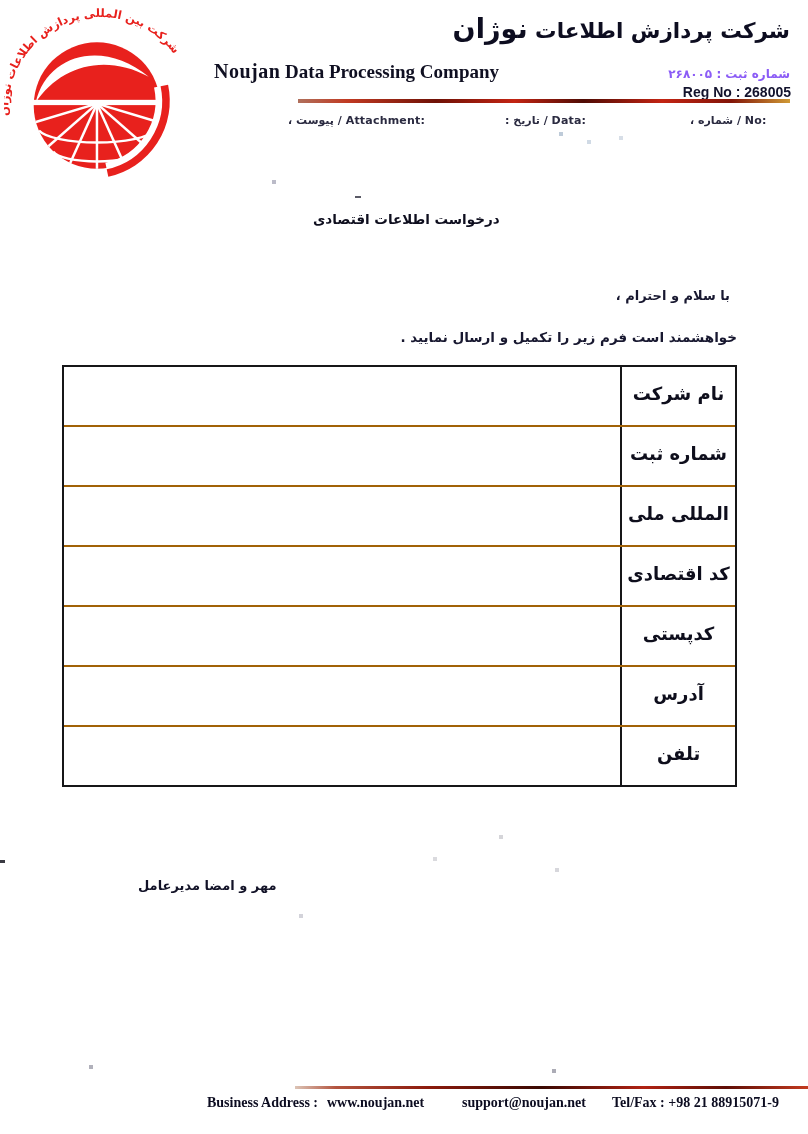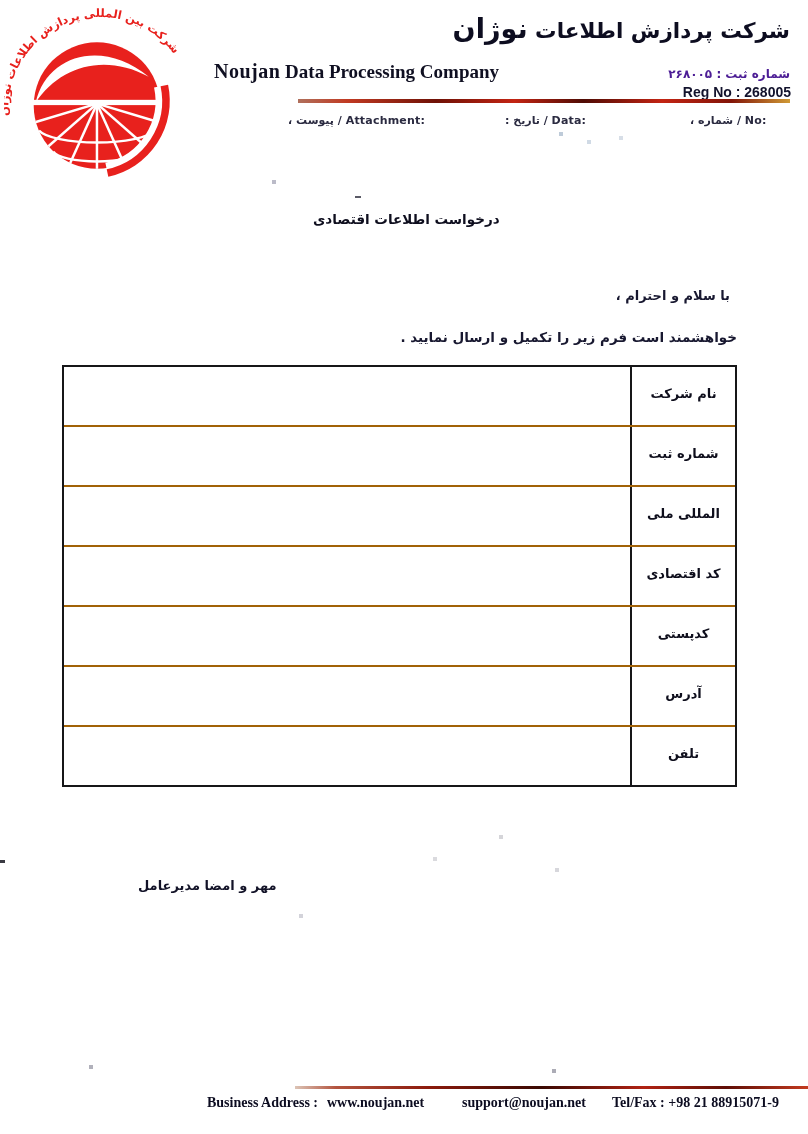--- a/index.html
+++ b/index.html
@@ -14,21 +14,21 @@
   
   .logo-svg{left:4px; top:6px; width:184px; height:180px;}
   .fa-company{right:18px; top:13px; direction:rtl; font-weight:bold;
     font-size:21.5px; color:#0d0d20; letter-spacing:-0.3px; white-space:nowrap;}
   .fa-company .brand{font-size:27px; letter-spacing:0;}
   .en-company{left:214px; top:60px; white-space:nowrap;
     font-family:"Liberation Serif", serif; color:#101022;}
   .en-company .brand{font-weight:bold; font-size:20px; letter-spacing:0.5px;}
   .en-company .rest{font-weight:bold; font-size:19px;}
   .reg-fa{right:18px; top:67px; direction:rtl; font-size:12px; font-weight:bold;
-    color:#4c1d95; white-space:nowrap;}
+    color:#8b5cf6; white-space:nowrap;}
   .reg-en{right:17px; top:84px; font-family:"Liberation Sans", sans-serif;
     font-size:14px; font-weight:bold; color:#12122c; white-space:nowrap;}
   .rule-top{left:298px; top:99px; width:492px; height:4px;
     background:linear-gradient(90deg,#b0705c 0%,#c13a22 10%,#6f1106 28%,
       #c32413 44%,#4f0b04 58%,#c32413 74%,#821408 88%,#d09a35 100%);}
 
   
   .meta{top:114px; font-size:11px; font-weight:bold; color:#2a2a40;
     white-space:nowrap; letter-spacing:0.2px;}
   .meta-attach{left:288px;}
@@ -43,23 +43,23 @@
   .request{right:71px; top:329px; direction:rtl; font-size:13.5px;
     font-weight:bold; color:#181830; white-space:nowrap;}
 
   
   .form-table{left:62px; top:365px; width:675px; height:422px;
     border:2px solid #161618; box-sizing:border-box;
     display:flex; flex-direction:column;}
   .frow{flex:1; display:flex; box-sizing:border-box;}
   .frow + .frow{border-top:2px solid #a16207;}
   .fval{flex:1;}
-  .flab{width:105px; border-left:2px solid #161618; box-sizing:border-box;
+  .flab{width:115px; border-left:2px solid #161618; box-sizing:border-box;
     display:flex; align-items:center; justify-content:center;
-    direction:rtl; font-size:13px; font-weight:bold; color:#0e0e1c;
+    direction:rtl; font-size:18px; font-weight:bold; color:#0e0e1c;
     padding-bottom:6px; white-space:nowrap;}
 
   
   .signature{left:138px; top:878px; direction:rtl; font-size:13px;
     font-weight:bold; color:#131328; white-space:nowrap;}
 
   
   .rule-bottom{left:295px; top:1086px; width:513px; height:3px;
     background:linear-gradient(90deg,#dcc4b6 0%,#b3543f 8%,#8c1a0c 26%,
       #3a0903 48%,#b02213 68%,#5f0e06 84%,#c33a1f 100%);}

